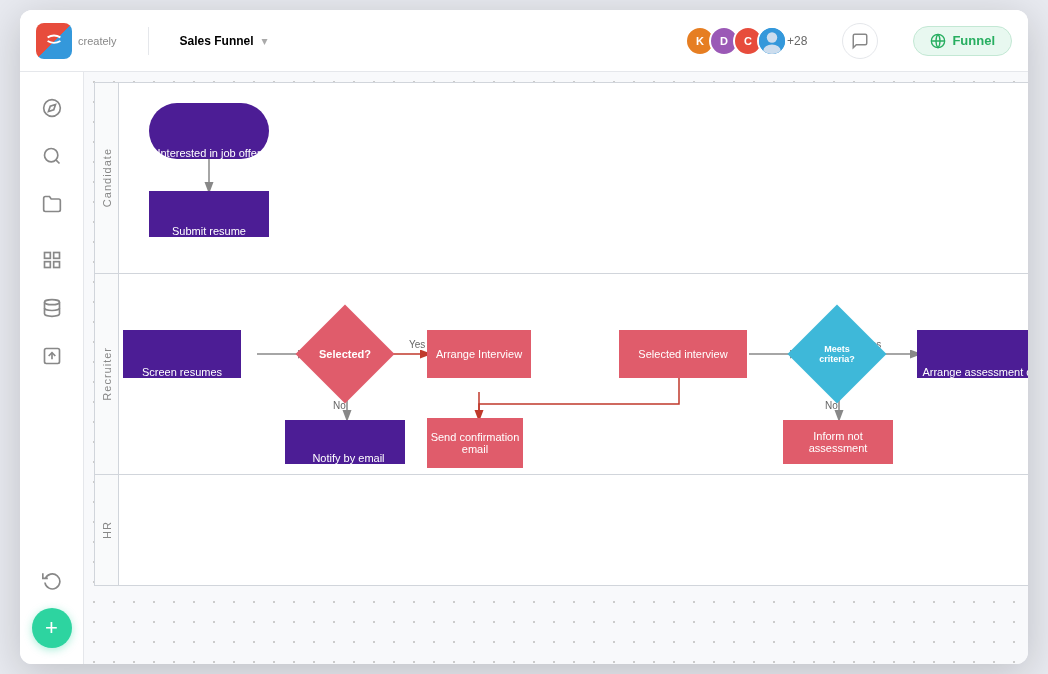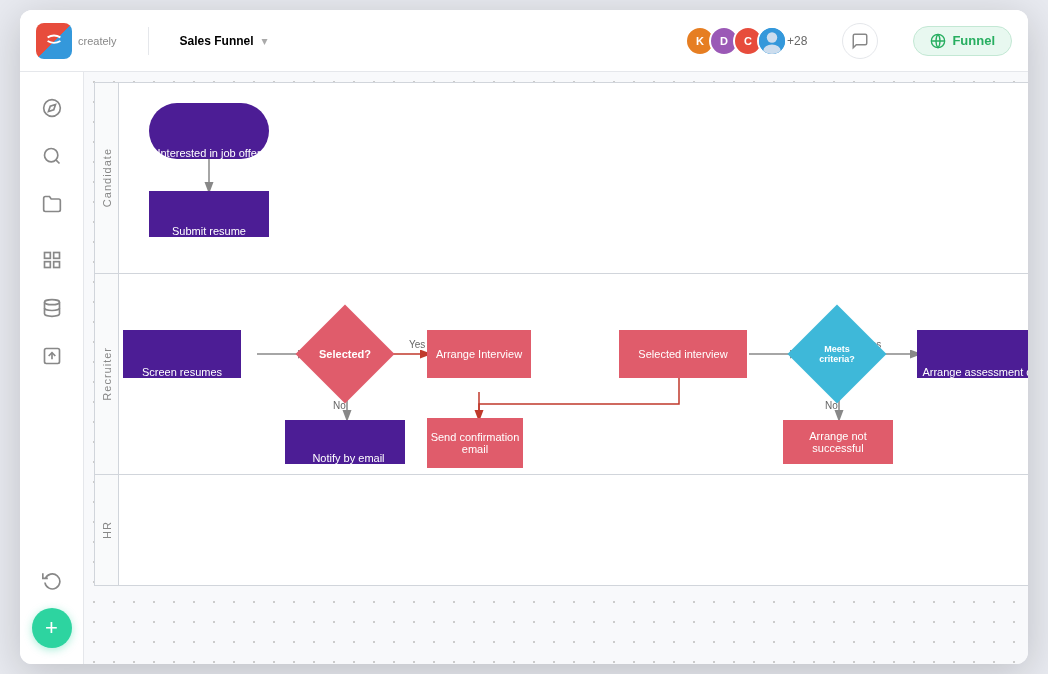--- a/index.html
+++ b/index.html
@@ -455,21 +455,21 @@
               <span>Selected interview</span>
             </div>
 
             <div class="shape shape-diamond" style="left:678px; top:40px;">
               <div class="diamond-inner blue">
                 <span class="diamond-text" style="font-size:9px;">Meets criteria?</span>
               </div>
             </div>
 
             <div class="shape shape-rounded shape-red" style="left:664px; top:146px; width:110px; height:44px;">
-              <span>Arrange not successful</span>
+              <span>Inform not assessment</span>
             </div>
 
             <div class="shape shape-rounded shape-blue" style="left:798px; top:56px; width:130px; height:48px;">
               <span>Arrange assessment d...</span>
             </div>
 
           </div>
         </div>
 
         <div class="swimlane">

